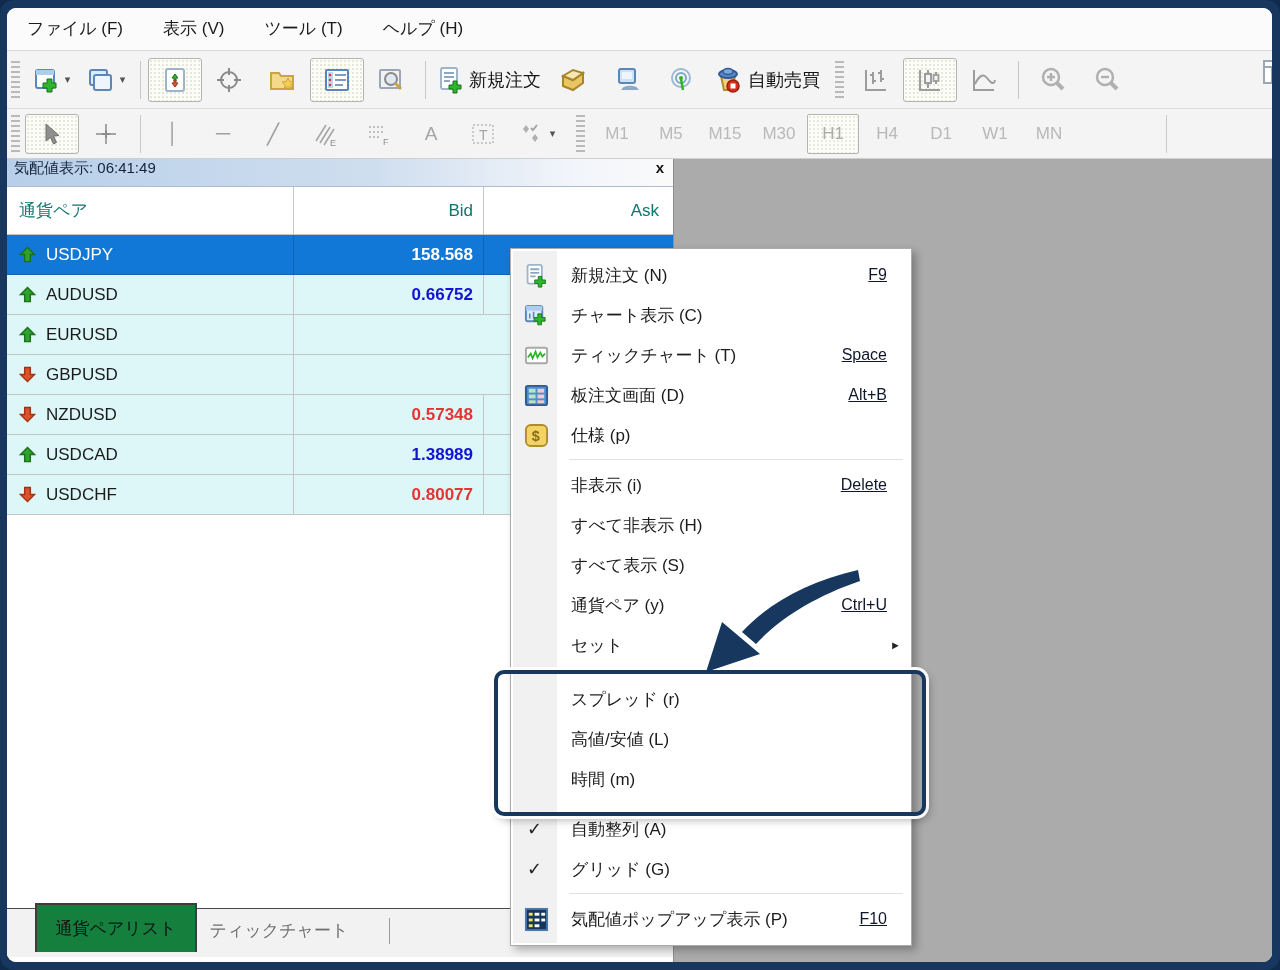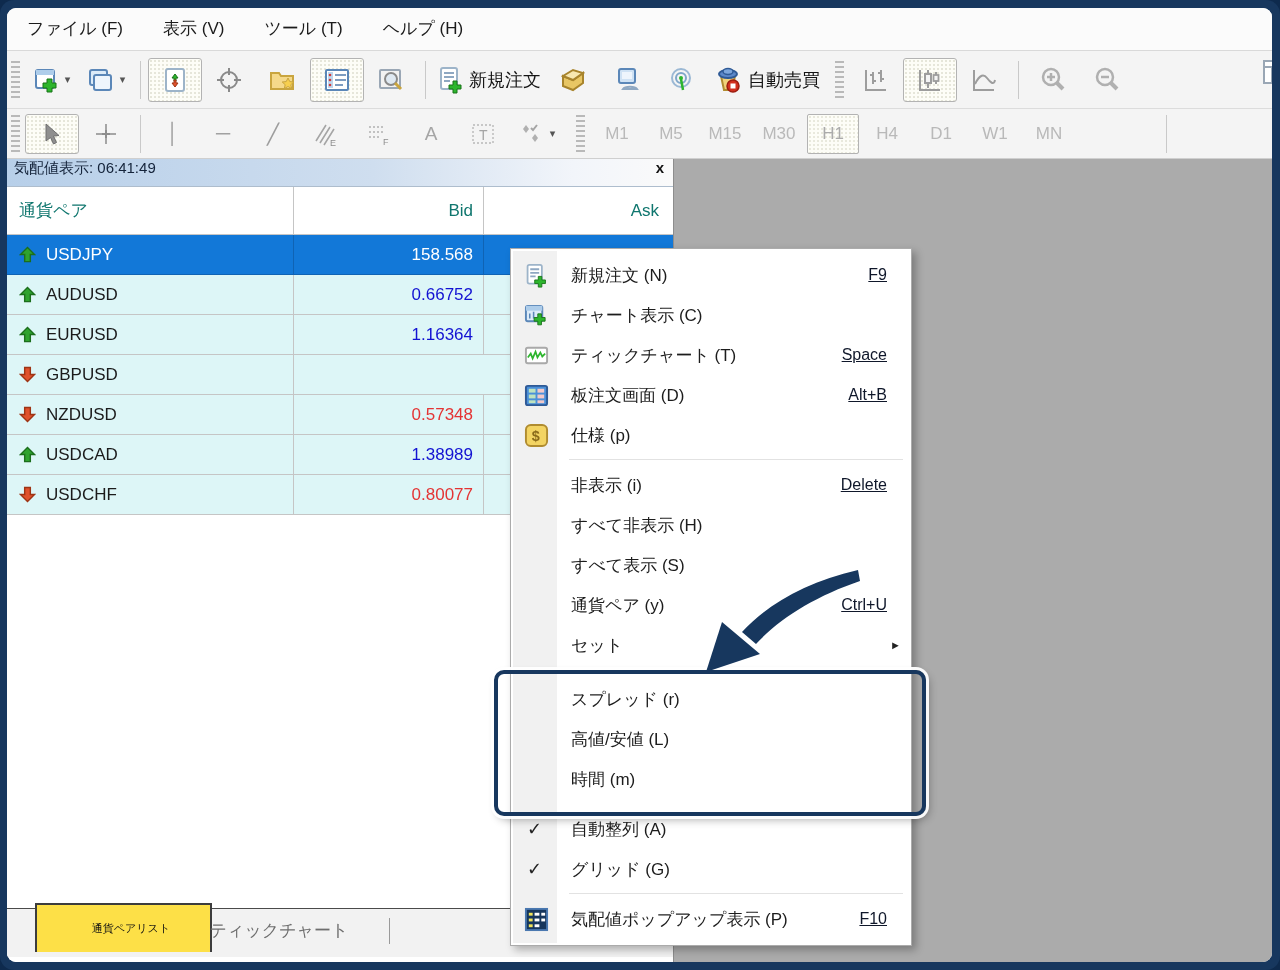--- a/index.html
+++ b/index.html
@@ -53,33 +53,33 @@
   .c-bid{width:190px;box-sizing:border-box;border-right:1px solid #c5c5c5;height:100%;
     display:flex;align-items:center;justify-content:flex-end;padding-right:10px;}
   .c-ask{flex:1;height:100%;display:flex;align-items:center;justify-content:flex-end;
     padding-right:14px;}
   .mwrow{height:39px;display:flex;align-items:center;background:#ddf6f7;
     border-bottom:1px solid #c5c5c5;font-size:17px;color:#1b1b1b;}
   .mwrow .arr{width:17px;height:17px;display:inline-flex;}
   .mwrow .arr svg{width:17px;height:17px;}
   .mwrow.up .arr path{fill:#2fa32f;stroke:#1c6e1c;}
   .mwrow.down .arr path{fill:#e0512b;stroke:#9e3414;}
-  .mwrow .c-bid{font-size:17px;}
+  .mwrow .c-bid{font-size:17px;font-weight:bold;}
   .mwrow.up .c-bid{color:#1212d2;}
   .mwrow.down .c-bid{color:#e43434;}
   .mwrow.selected{background:#1278d8;color:#ffffff;border-bottom-color:#0f63b4;}
   .mwrow.selected .c-sym,.mwrow.selected .c-bid{border-right-color:#0f63b4;}
   .mwrow.selected .c-bid{color:#ffffff !important;}
   .mw-fill{flex:1;background:#fff;}
 
   .tabbar{height:48px;position:relative;background:#f2f2f2;border-top:1px solid #4a4a4a;
     flex:0 0 auto;margin-bottom:5px;}
-  .tab-active{position:absolute;left:28px;top:-6px;width:158px;height:47px;background:#fde047;
+  .tab-active{position:absolute;left:28px;top:-6px;width:158px;height:47px;background:#15803d;
     border:2px solid #3d3d3d;border-bottom:none;display:flex;align-items:center;
-    justify-content:center;font-size:11px;color:#111;padding-left:15px;}
+    justify-content:center;font-size:17px;color:#111;}
   .tab-inactive{position:absolute;left:196px;top:0;width:152px;height:42px;display:flex;
     align-items:center;justify-content:center;font-size:17px;color:#6e6e6e;}
   .tab-div{position:absolute;left:382px;top:9px;height:26px;border-left:1px solid #9a9a9a;}
 
   
   .ctxmenu{position:absolute;left:503px;top:240px;width:396px;background:#fff;
     border:1px solid #ababab;box-shadow:4px 4px 8px rgba(0,0,0,.28);padding:6px 2px;
     z-index:5;}
   .ctxmenu::before{content:"";position:absolute;left:2px;top:2px;bottom:2px;width:44px;
     background:#f1f1f1;}
@@ -437,21 +437,20 @@
       </div>
       <div class="mwrow up">
         <div class="c-sym">
               <span class="arr">
                 <svg viewBox="0 0 12 12">
                   <path d="M6 1 L11 6 H8 V11 H4 V6 H1 Z"></path>
                 </svg>
               </span>
               <span>EURUSD</span>
             </div>
-        <div class="c-bid">1.16364</div>
         <div class="c-ask"></div>
       </div>
       <div class="mwrow down">
         <div class="c-sym">
               <span class="arr">
                 <svg viewBox="0 0 12 12">
                   <path d="M6 11 L1 6 H4 V1 H8 V6 H11 Z"></path>
                 </svg>
               </span>
               <span>GBPUSD</span>

